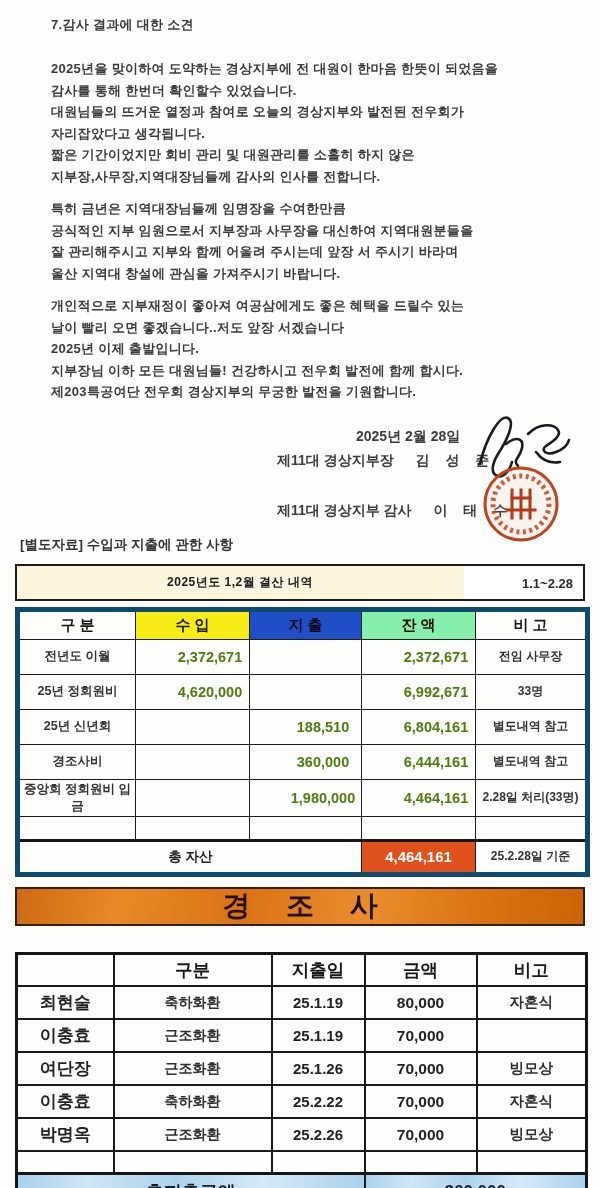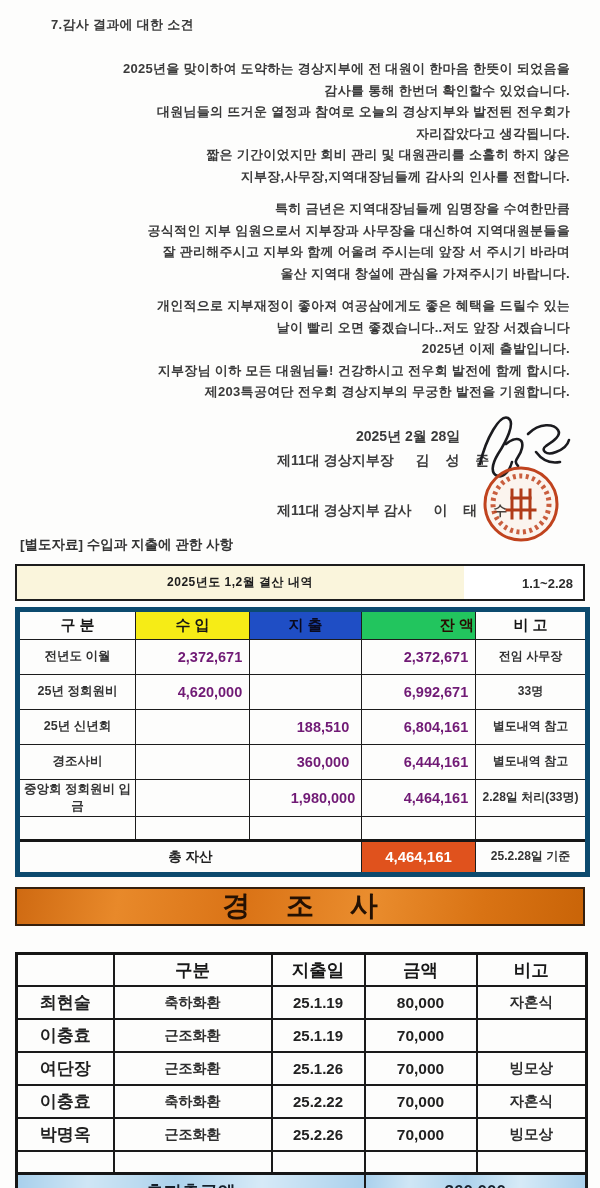--- a/index.html
+++ b/index.html
@@ -7,21 +7,21 @@
   .page {
     width: 600px; height: 1188px; margin: 0 auto;
     background: #fdfdfc; overflow: hidden; position: relative;
     font-family: "Liberation Sans", sans-serif; color: #3a3a3a;
   }
 
   
   .textblock { padding: 14px 30px 0 51px; font-size: 13px; font-weight: 700; letter-spacing: .3px; }
   .doc-heading { margin: 2px 0 24px 0; }
   .para { margin: 0 0 11px 0; }
-  .para .line { line-height: 21.5px; white-space: nowrap; text-align: right; }
+  .para .line { line-height: 21.5px; white-space: nowrap; }
 
   
   .sign-block { position: relative; height: 118px; font-size: 14px; font-weight: 700; color: #3c3c3c; }
   .date-line { position: absolute; left: 356px; top: 14px; }
   .signer-line-1 { position: absolute; left: 277px; top: 38px; }
   .signer-line-2 { position: absolute; left: 277px; top: 88px; }
   .signer-name { margin-left: 18px; letter-spacing: 6px; }
   .signature-svg { position: absolute; left: 466px; top: -6px; }
   .seal-svg { position: absolute; left: 481px; top: 50px; }
 
@@ -35,24 +35,24 @@
   }
   .t1-title { flex: 1; text-align: center; padding-right: 120px; font-size: 12px; font-weight: 800; color: #1c1c1c; letter-spacing: .5px; }
   .t1-period { position: absolute; right: 10px; top: 10px; font-size: 13px; font-weight: 600; color: #2c2c2c; }
 
   table { border-collapse: collapse; margin: 0 15px; table-layout: fixed; width: 570px; }
   .t1 { border: 5px solid #0c4a6e; }
   .t1 th, .t1 td { border: 1.6px solid #1c1c1c; text-align: center; vertical-align: middle; overflow: hidden; }
   .t1 th { height: 30px; font-size: 15px; font-weight: 800; color: #151515; }
   .t1 .hdr-income  { background: #f6ec16; }
   .t1 .hdr-expense { background: #1f4ec5; color: #0a0a1e; }
-  .t1 .hdr-balance { background: #22c55e; color: #2a0d00; text-align: right; }
+  .t1 .hdr-balance { background: #86efac; color: #2a0d00; }
   .t1 td { height: 35px; }
   .t1 .cell-label  { font-size: 12.5px; font-weight: 700; color: #333; }
-  .t1 .cell-num    { font-size: 14.5px; font-weight: 700; color: #701a75; padding-left: 36px; }
+  .t1 .cell-num    { font-size: 14.5px; font-weight: 700; color: #4d7c0f; padding-left: 36px; }
   .t1 .cell-note   { font-size: 12px; font-weight: 600; color: #333; }
   .t1 .empty-row td { height: 24px; }
   .t1 .total-row td { height: 34px; border-top: 3px solid #161616; }
   .t1 .total-label  { font-size: 13.5px; font-weight: 800; color: #222; }
   .t1 .total-balance { background: #e0521d; color: #ffffff; font-size: 15px; font-weight: 800; }
 
   
   .banner {
     margin: 10px 15px 0 15px; height: 39px; border: 2.5px solid #35200e;
     display: flex; align-items: center; justify-content: center;

